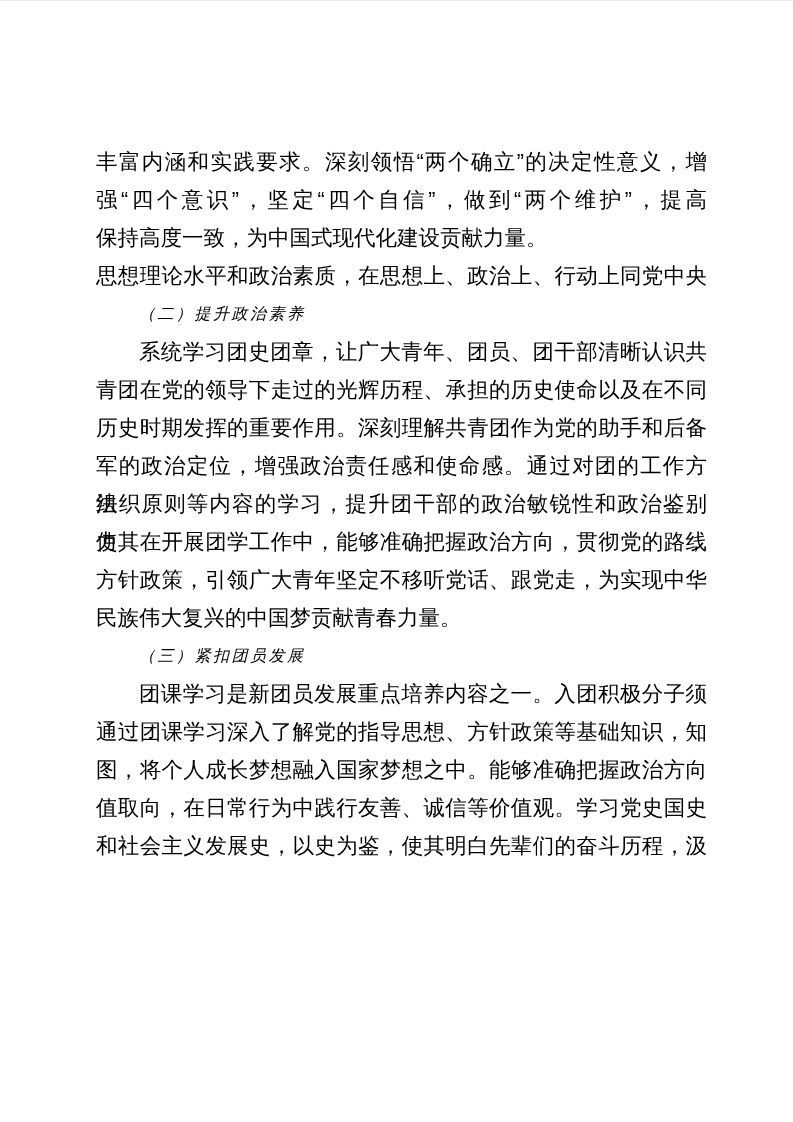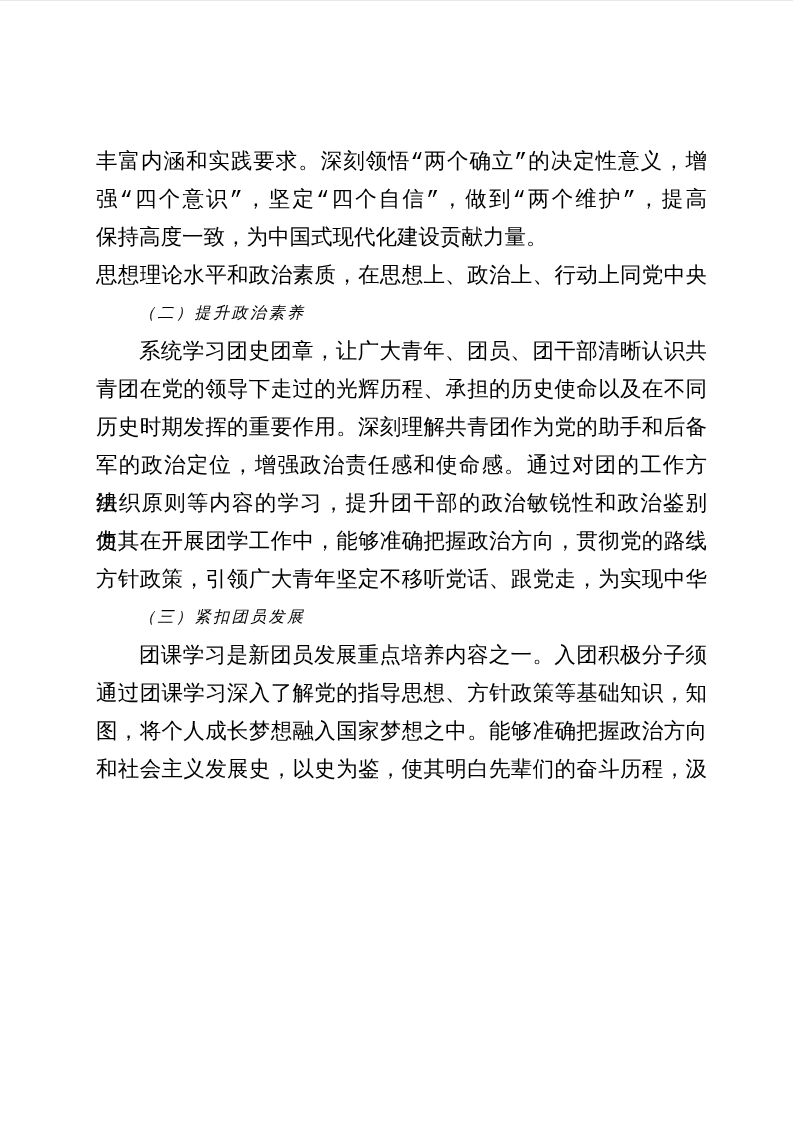--- a/index.html
+++ b/index.html
@@ -6,21 +6,21 @@
     margin: 0;
     padding: 0;
     background: #ffffff;
   }
   .page {
     position: relative;
     width: 793px;
     height: 1122px;
     background: #ffffff;
     overflow: hidden;
-    font-family: Liberation Mono, monospace;
+    font-family: Liberation Sans, sans-serif;
     color: #000000;
     border-top: 1px solid #e8e8e8;
     box-sizing: border-box;
   }
   .textblock {
     position: absolute;
     left: 96px;
     top: 142px;
     width: 611px;
   }
@@ -69,19 +69,21 @@
     <div class="ln end">保持高度一致，为中国式现代化建设贡献力量。</div>
     <div class="ln j">思想理论水平和政治素质，在思想上、政治上、行动上同党中央</div>
     <div class="ln hd">（二）提升政治素养</div>
     <div class="ln j ind">系统学习团史团章，让广大青年、团员、团干部清晰认识共</div>
     <div class="ln j">青团在党的领导下走过的光辉历程、承担的历史使命以及在不同</div>
     <div class="ln j">历史时期发挥的重要作用。深刻理解共青团作为党的助手和后备</div>
     <div class="ln j">军的政治定位，增强政治责任感和使命感。通过对团的工作方法、</div>
     <div class="ln j">组织原则等内容的学习，提升团干部的政治敏锐性和政治鉴别力，</div>
     <div class="ln j">使其在开展团学工作中，能够准确把握政治方向，贯彻党的路线</div>
     <div class="ln j">方针政策，引领广大青年坚定不移听党话、跟党走，为实现中华</div>
+    <div class="ln end">民族伟大复兴的中国梦贡献青春力量。</div>
     <div class="ln hd">（三）紧扣团员发展</div>
     <div class="ln j ind">团课学习是新团员发展重点培养内容之一。入团积极分子须</div>
     <div class="ln j">通过团课学习深入了解党的指导思想、方针政策等基础知识，知</div>
     <div class="ln j">图，将个人成长梦想融入国家梦想之中。能够准确把握政治方向</div>
+    <div class="ln j">值取向，在日常行为中践行友善、诚信等价值观。学习党史国史</div>
     <div class="ln j">和社会主义发展史，以史为鉴，使其明白先辈们的奋斗历程，汲</div>
   </div>
 </div>
 
 </body></html>

